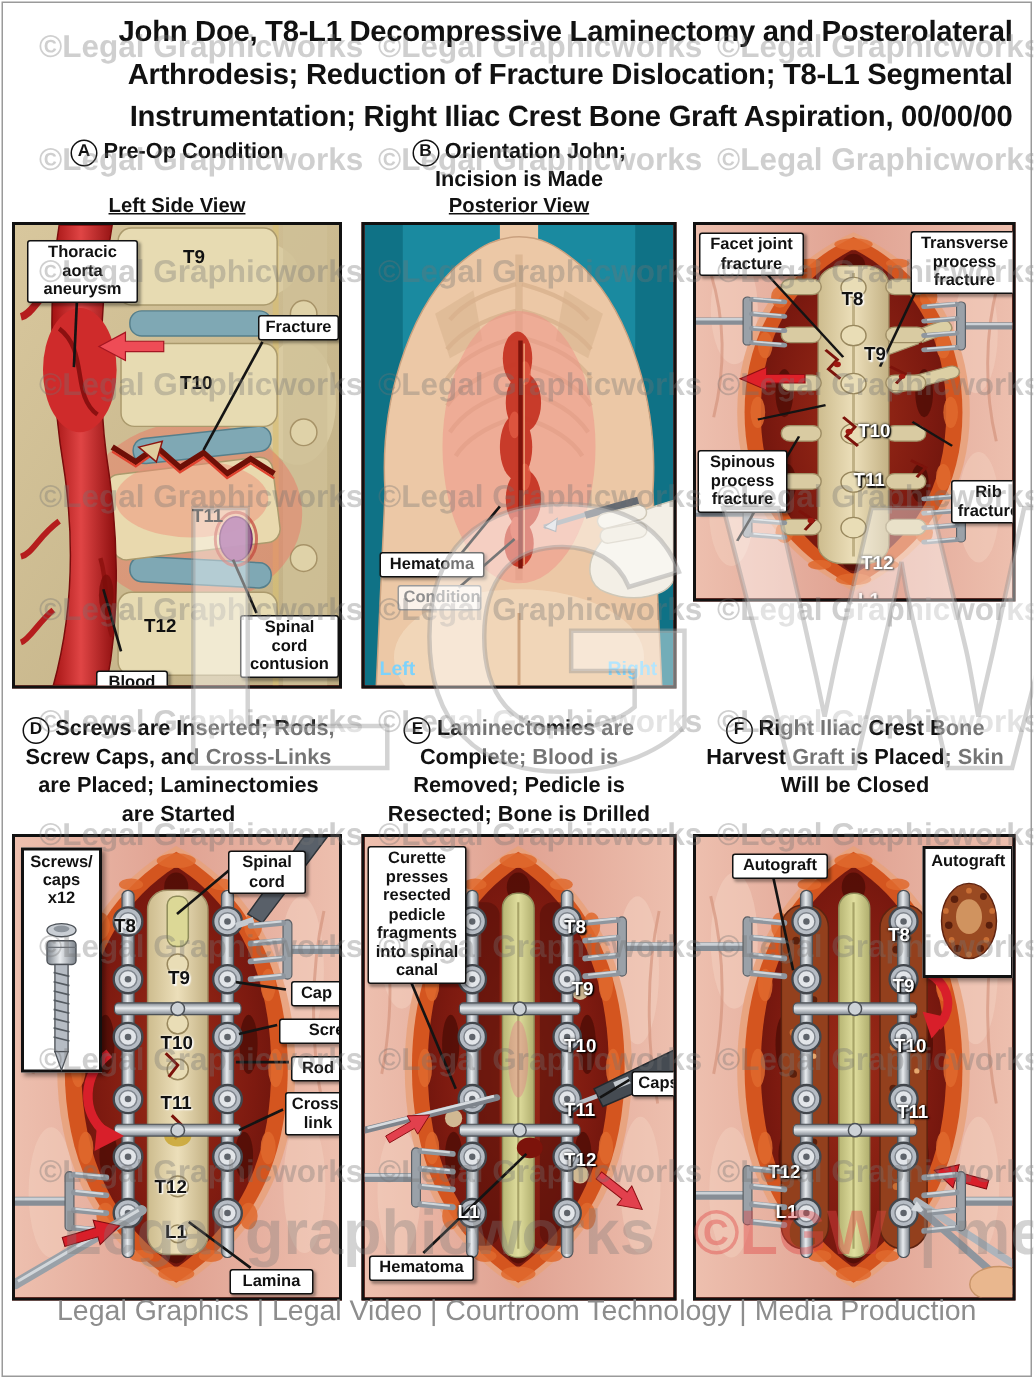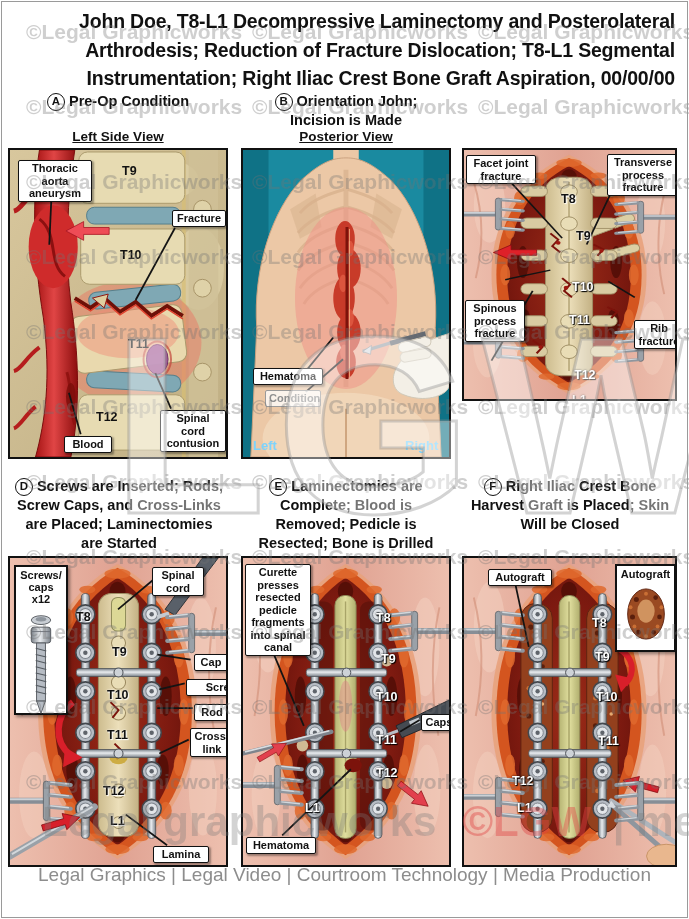--- a/index.html
+++ b/index.html
@@ -247,21 +247,21 @@
       <use href="#arrow" transform="translate(79,82) rotate(180)" fill="#ee4c56" stroke="#a51622" stroke-width="0.8"></use>
       <g stroke="#141414" stroke-width="1.8">
         <line x1="42" y1="52" x2="40" y2="96"></line>
         <line x1="168" y1="79" x2="128" y2="152"></line>
         <line x1="72" y1="288" x2="60" y2="246"></line>
         <line x1="164" y1="262" x2="148" y2="226"></line>
       </g>
     </svg>
     <div class="callout" style="left:8px;top:10px;width:66px;">Thoracic aorta aneurysm</div>
     <div class="callout" style="left:162px;top:60px;width:46px;">Fracture</div>
-    <div class="callout" style="left:54px;top:286px;width:40px;">Blood</div>
+    <div class="callout" style="left:54px;top:297px;width:40px;">Blood</div>
     <div class="callout" style="left:150px;top:260px;width:58px;">Spinal cord contusion</div>
     <span class="vlabel" style="left:112px;top:14px;">T9</span>
     <span class="vlabel" style="left:110px;top:98px;">T10</span>
     <span class="vlabel" style="left:118px;top:187px;">T11</span>
     <span class="vlabel" style="left:86px;top:260px;">T12</span>
   </div>
 
   <div class="panel" id="panelB">
     <svg class="art" viewBox="0 0 210 311" preserveAspectRatio="none">
       <rect width="210" height="311" fill="#1a8aa0"></rect>

